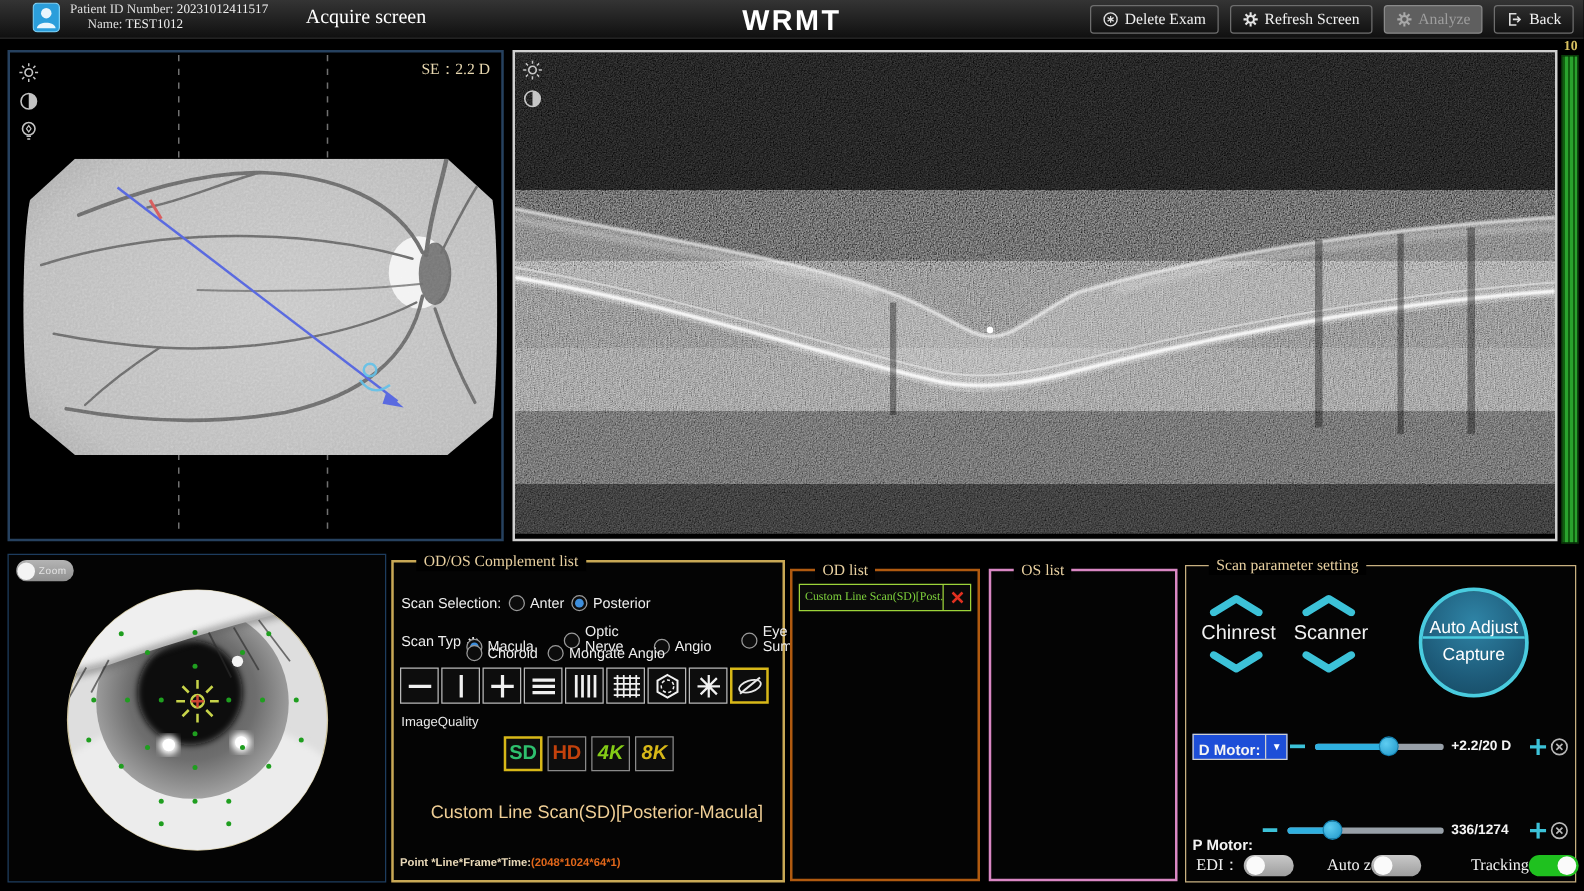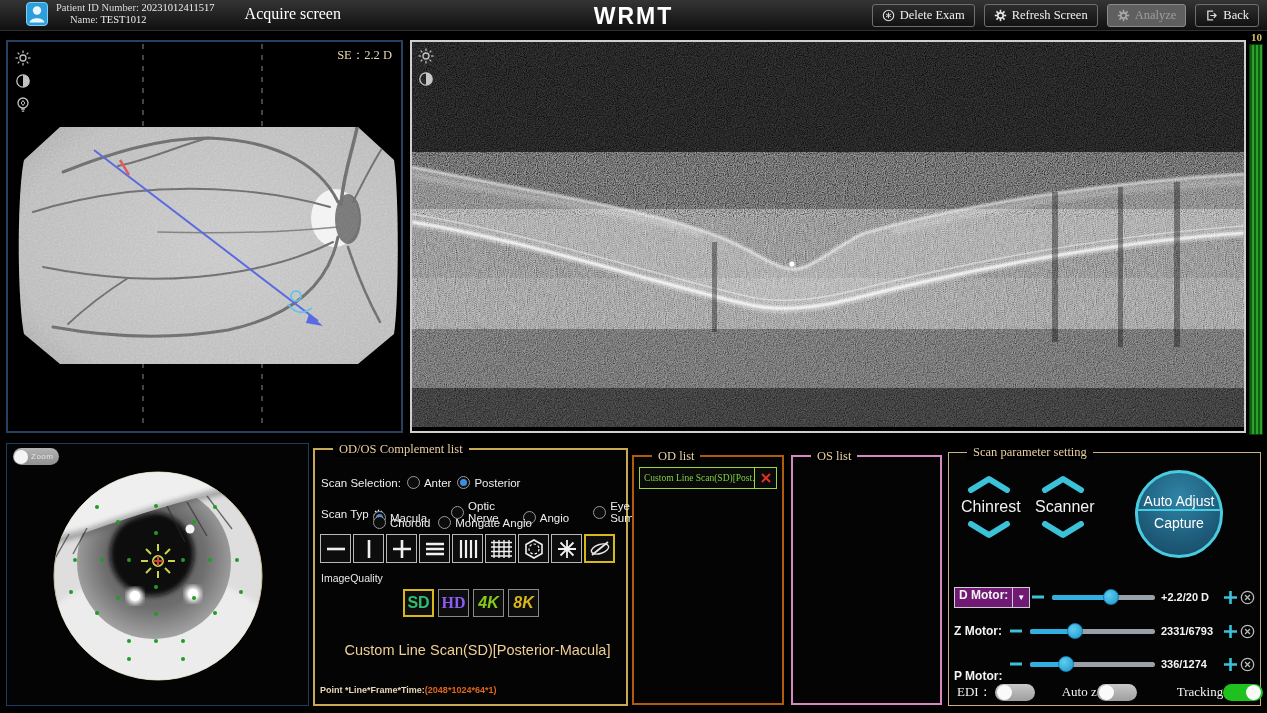--- a/index.html
+++ b/index.html
@@ -64,21 +64,21 @@
   .pattern-row{position:absolute;left:5px;top:84px;display:flex;gap:2px;}
   .pbtn{width:31px;height:29px;background:#0d0d0d;border:1px solid #b8b8b8;display:flex;
         align-items:center;justify-content:center;cursor:pointer;box-sizing:border-box;}
   .pbtn.sel{border:2px solid #d8b818;}
   .iq-label{position:absolute;left:6px;top:122px;font-size:10.5px;color:#e8e8e8;}
   .iq-row{position:absolute;left:88px;top:139px;display:flex;gap:4px;}
   .iqbtn{width:31px;height:28px;background:#0d0d0d;border:1px solid #8a8a8a;display:flex;
          align-items:center;justify-content:center;font-weight:bold;font-size:16px;cursor:pointer;box-sizing:border-box;}
   .iqbtn.sel{border:2px solid #d8b818;}
   .iq-sd{color:#2ec06e;}
-  .iq-hd{color:#8b5cf6;font-family:Liberation Serif, serif;}
+  .iq-hd{color:#c2410c;}
   .iq-4k{color:#84cc16;font-style:italic;}
   .iq-8k{color:#d8b818;font-style:italic;}
   .scan-name{position:absolute;left:20px;right:6px;top:192px;text-align:center;
              font-size:14.5px;color:#f0cf96;}
   .scan-info{position:absolute;left:5px;top:235px;font-size:9px;font-weight:bold;color:#e8d8b8;}
   .scan-info .info-val{color:#e0661a;}
 
   
   .od-item{position:absolute;left:5px;top:10px;width:136px;height:20px;display:flex;align-items:stretch;
            border:1px solid #9dd43a;background:#0a0a0a;cursor:pointer;}
@@ -95,21 +95,21 @@
                   border:3px solid #49ccdf;box-sizing:border-box;overflow:hidden;
                   background:radial-gradient(circle at 50% 30%,#2f84a6 0%,#1d5a78 65%,#15485f 100%);}
   .capture-circle .half{position:absolute;left:0;right:0;display:flex;align-items:center;
                         justify-content:center;font-size:14px;color:#fff;cursor:pointer;}
   .capture-circle .top{top:0;height:44%;align-items:flex-end;padding-bottom:3px;}
   .capture-circle .bot{top:46%;bottom:0;align-items:flex-start;padding-top:4px;}
   .capture-circle .divline{position:absolute;top:44%;left:0;right:0;height:2px;background:#49ccdf;}
 
   .motor-row{position:absolute;left:5px;right:5px;height:22px;display:flex;align-items:center;}
   .mlabel{font-size:12px;font-weight:bold;color:#f4f4f4;white-space:nowrap;}
-  .dmotor-box{display:flex;align-items:flex-start;border:1px solid #cfcfcf;background:#701a75;height:19px;}
+  .dmotor-box{display:flex;align-items:flex-end;border:1px solid #cfcfcf;background:#1d4ed8;height:19px;}
   .dmotor-box .mlabel{padding:0 4px;}
   .dmotor-box .dd{width:16px;height:19px;border-left:1px solid #cfcfcf;display:flex;align-items:center;
                   justify-content:center;font-size:8px;color:#fff;cursor:pointer;}
   .minus-btn,.plus-btn{flex:none;cursor:pointer;display:flex;align-items:center;justify-content:center;}
   .track{position:relative;height:5px;background:#98a0a8;border-radius:3px;flex:1;margin:0 6px;cursor:pointer;}
   .track .fill{position:absolute;left:0;top:0;bottom:0;background:#2fb0e0;border-radius:3px;}
   .track .knob{position:absolute;top:50%;width:14px;height:14px;border-radius:50%;
                background:radial-gradient(circle at 35% 35%,#5ecdf2,#1f96c8);border:1px solid #1480ae;
                transform:translate(-50%,-50%);cursor:pointer;}
   .mvalue{width:62px;font-size:11px;font-weight:bold;color:#f4f4f4;white-space:nowrap;}
@@ -617,44 +617,20 @@
         </svg>
       </span>
     <span class="reset-btn">
       <svg width="15" height="15" viewBox="0 0 16 16">
           <circle cx="8" cy="8" r="6.6" fill="none" stroke="#b8b8b8" stroke-width="1.4"></circle>
       <path d="M5.4,5.4 L10.6,10.6 M10.6,5.4 L5.4,10.6" stroke="#b8b8b8" stroke-width="1.4"></path>
         </svg>
       </span>
   </div>
 
-  <div class="motor-row" style="top:167px;">
-    <span class="mlabel" style="width:54px;">Z Motor:</span>
-    <span class="minus-btn" style="width:16px;">
-      <svg width="12" height="4" viewBox="0 0 12 4">
-          <line x1="0" y1="2" x2="12" y2="2" stroke="#3cc2d8" stroke-width="3"></line>
-        </svg>
-      </span>
-    <div class="track">
-      <div class="fill" style="width: 36%;"></div>
-      <div class="knob" style="left: 36%;"></div>
-    </div>
-    <span class="mvalue">2331/6793</span>
-    <span class="plus-btn" style="width:14px;">
-      <svg width="13" height="13" viewBox="0 0 13 13">
-          <path d="M6.5,0 V13 M0,6.5 H13" stroke="#3cc2d8" stroke-width="2.6"></path>
-        </svg>
-      </span>
-    <span class="reset-btn">
-      <svg width="15" height="15" viewBox="0 0 16 16">
-          <circle cx="8" cy="8" r="6.6" fill="none" stroke="#b8b8b8" stroke-width="1.4"></circle>
-      <path d="M5.4,5.4 L10.6,10.6 M10.6,5.4 L5.4,10.6" stroke="#b8b8b8" stroke-width="1.4"></path>
-        </svg>
-      </span>
-  </div>
 
   <div class="motor-row" style="top:200px;">
     <span class="mlabel" style="width:54px;margin-top:24px;">P Motor:</span>
     <span class="minus-btn" style="width:16px;">
       <svg width="12" height="4" viewBox="0 0 12 4">
           <line x1="0" y1="2" x2="12" y2="2" stroke="#3cc2d8" stroke-width="3"></line>
         </svg>
       </span>
     <div class="track">
       <div class="fill" style="width: 29%;"></div>

